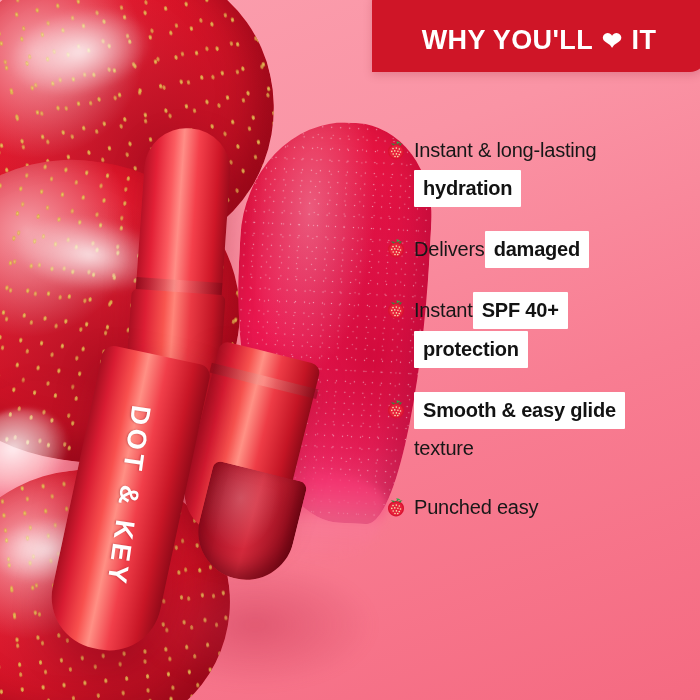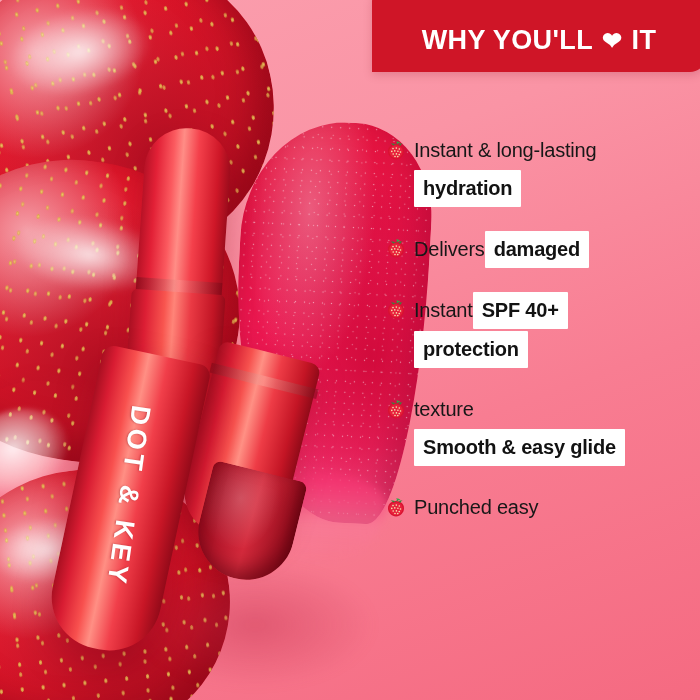--- a/index.html
+++ b/index.html
@@ -393,22 +393,22 @@
               <circle cx="7.2" cy="15" r=".8"></circle>
               <circle cx="10.4" cy="14.9" r=".8"></circle>
               <circle cx="13.2" cy="15.6" r=".8"></circle>
               <circle cx="9" cy="17.5" r=".8"></circle>
               <circle cx="11.8" cy="17.6" r=".8"></circle>
             </g>
             <path d="M9.3 5.6C8 4.6 6 4.3 4.6 4.8c1.2.2 2.3.9 3 1.7.8-.9 2-1.4 3.3-1.4 1.4 0 2.7.6 3.5 1.6.4-.9 1.2-1.7 2.2-2.1-1.6-.3-3.4.2-4.4 1.2-.4-1-.4-2.1 0-3-.9.5-1.6 1.5-1.8 2.5-.3.1-.7.2-1.1.3z" fill="#2e8b3d"></path>
             <path d="M10.2 2.2c.6.7.9 1.7.8 2.7.9-.7 2.2-1.1 3.4-1 -.8-1-2.6-1.8-4.2-1.7z" fill="#3ba24b"></path>
           </svg></span>
         <div class="ftext">
+          <span class="fline"><span class="hl">Smooth &amp; easy glide</span></span>
           <span class="fline"><span class="plain">texture</span></span>
-          <span class="fline"><span class="hl">Smooth &amp; easy glide</span></span>
         </div>
       </div>
       <div class="feature">
         <span class="berry-bullet"><svg viewBox="0 0 20 21" width="20" height="21" aria-hidden="true">
             <path d="M10 20.4c4.3 0 8-3.6 8-8.2C18 8 14.6 5.1 10 5.1S2 8 2 12.2c0 4.6 3.7 8.2 8 8.2z" fill="#d81230"></path>
             <path d="M10 19.2c3.4 0 6.6-2.9 6.6-6.9 0-3.4-2.8-5.9-6.6-5.9S3.4 8.9 3.4 12.3c0 4 3.2 6.9 6.6 6.9z" fill="#e8203c"></path>
             <g fill="#f7e3b0">
               <circle cx="7" cy="9.6" r=".8"></circle>
               <circle cx="10.3" cy="9.1" r=".8"></circle>
               <circle cx="13.3" cy="10" r=".8"></circle>

